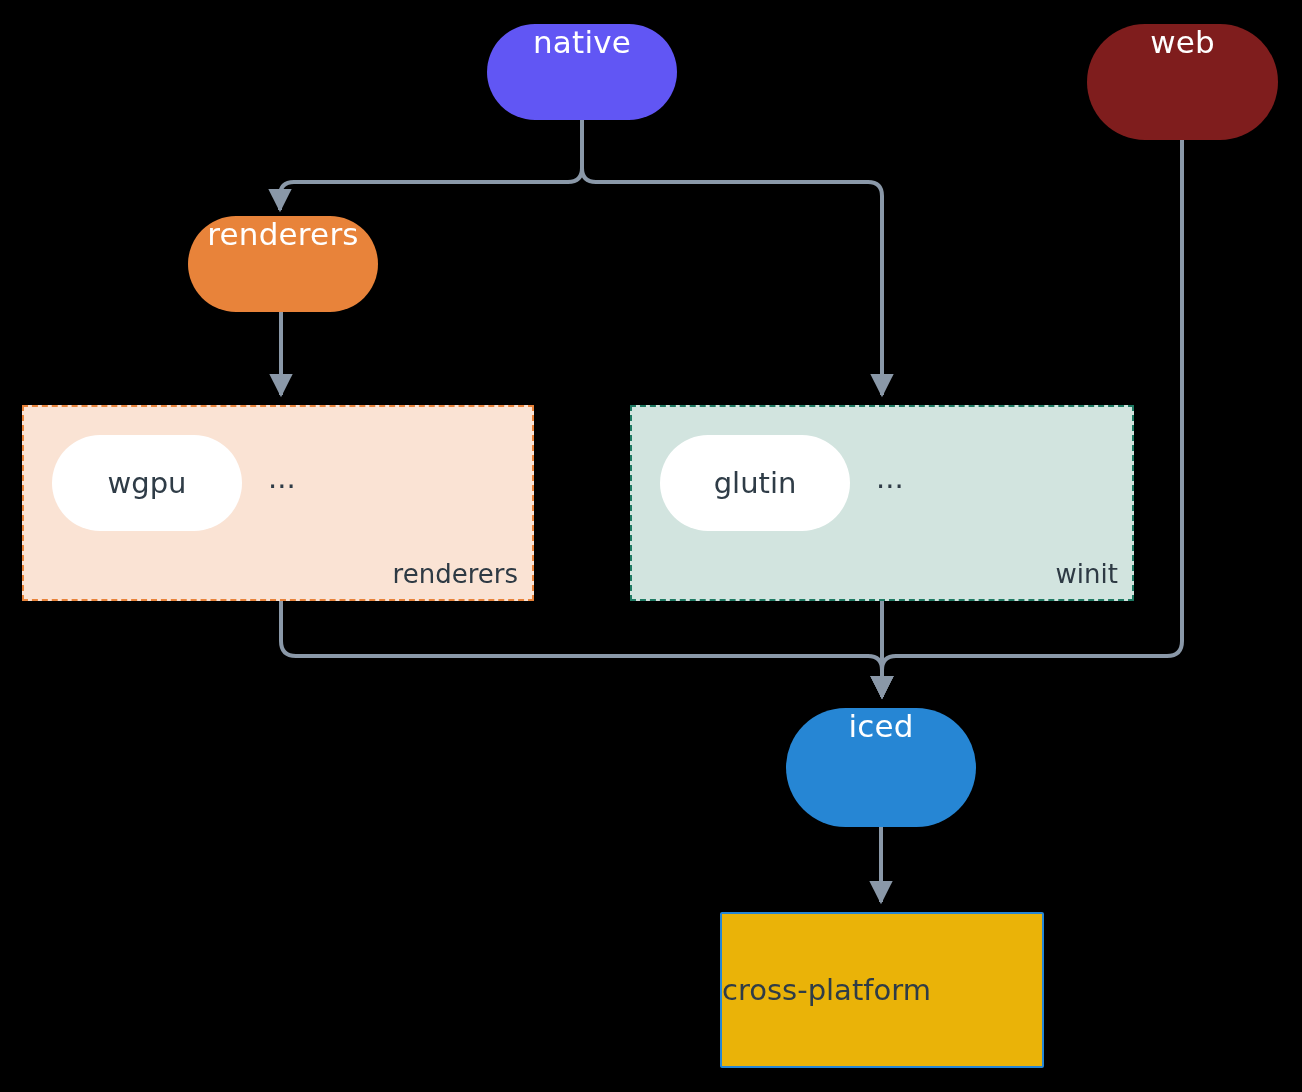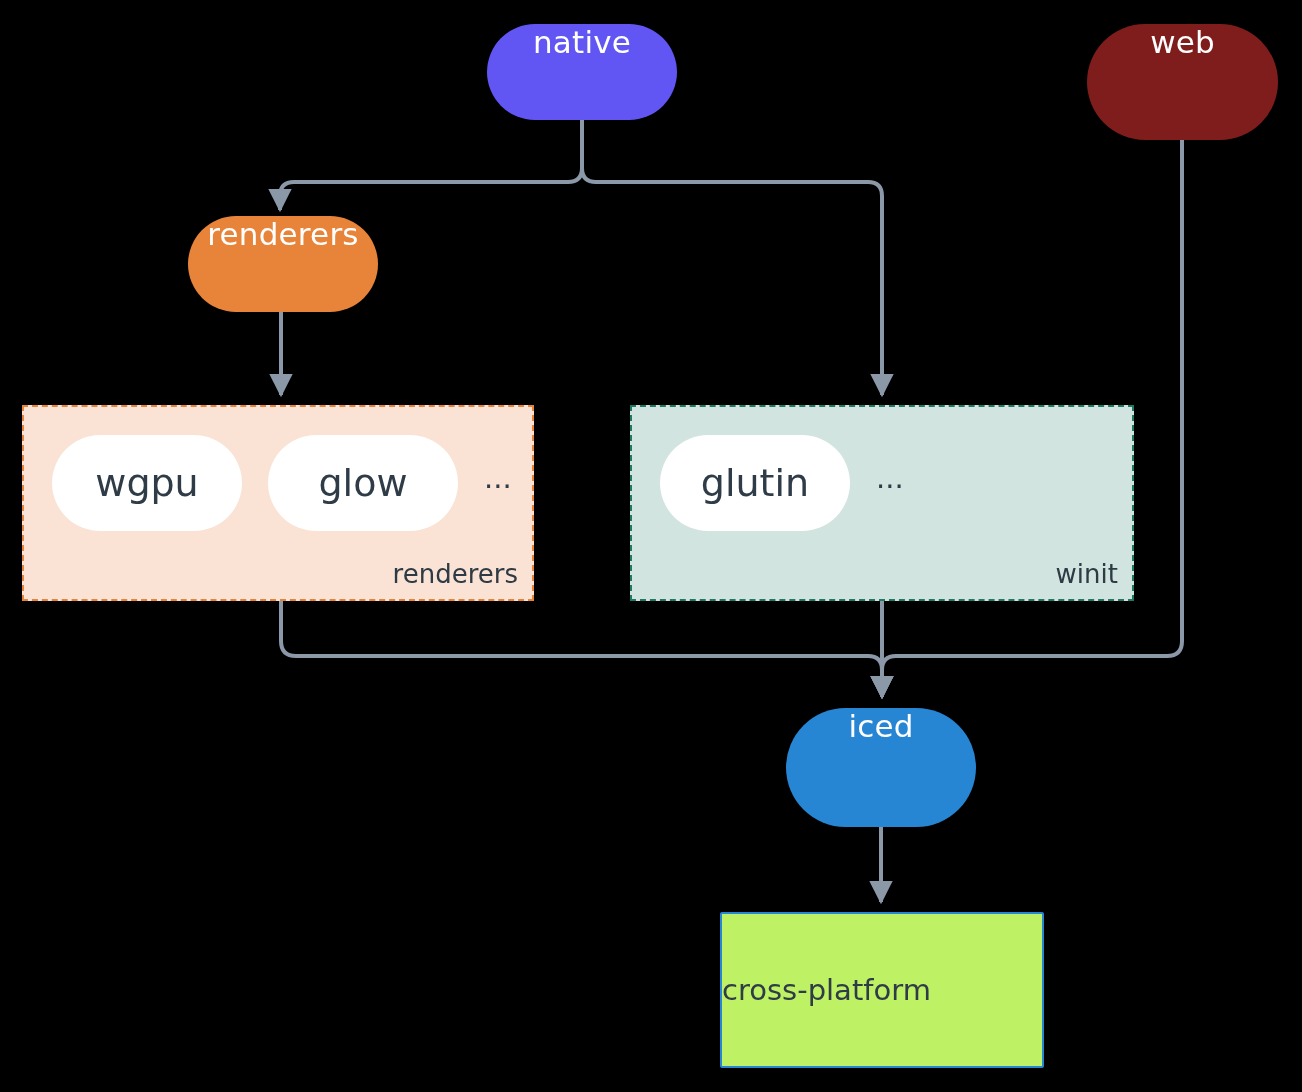--- a/index.html
+++ b/index.html
@@ -83,34 +83,34 @@
   .chip {
     box-sizing: border-box;
     min-width: 190px;
     height: 96px;
     border-radius: 999px;
     background: #ffffff;
     display: flex;
     align-items: center;
     justify-content: center;
     color: #2F3C47;
-    font-size: 38px;
+    font-size: 29px;
     padding: 0 20px;
   }
   .ellipsis {
     color: #2F3C47;
     font-size: 29px;
     line-height: 1;
     padding-bottom: 10px;
   }
 
   
   .rect {
     left: 720px; top: 912px; width: 324px; height: 156px;
-    background: #bef264;
+    background: #eab308;
     border: 2px solid #2686D4;
     border-radius: 2px;
     color: #2F3C47;
     font-size: 29px;
     line-height: 1.55;
     flex-direction: column;
   }
   .rect .line { display: block; }
 </style>
 </head>
@@ -154,23 +154,20 @@
 
   <div class="node pill iced">
     <span>iced</span>
   </div>
 
   <div class="group renderers">
     <div class="group-items">
       <div class="chip">
         <span>wgpu</span>
       </div>
-      <div class="chip">
-        <span>glow</span>
-      </div>
       <span class="ellipsis">...</span>
     </div>
     <div class="group-label">renderers</div>
   </div>
 
   <div class="group shells">
     <div class="group-items">
       <div class="chip">
         <span>glutin</span>
       </div>

